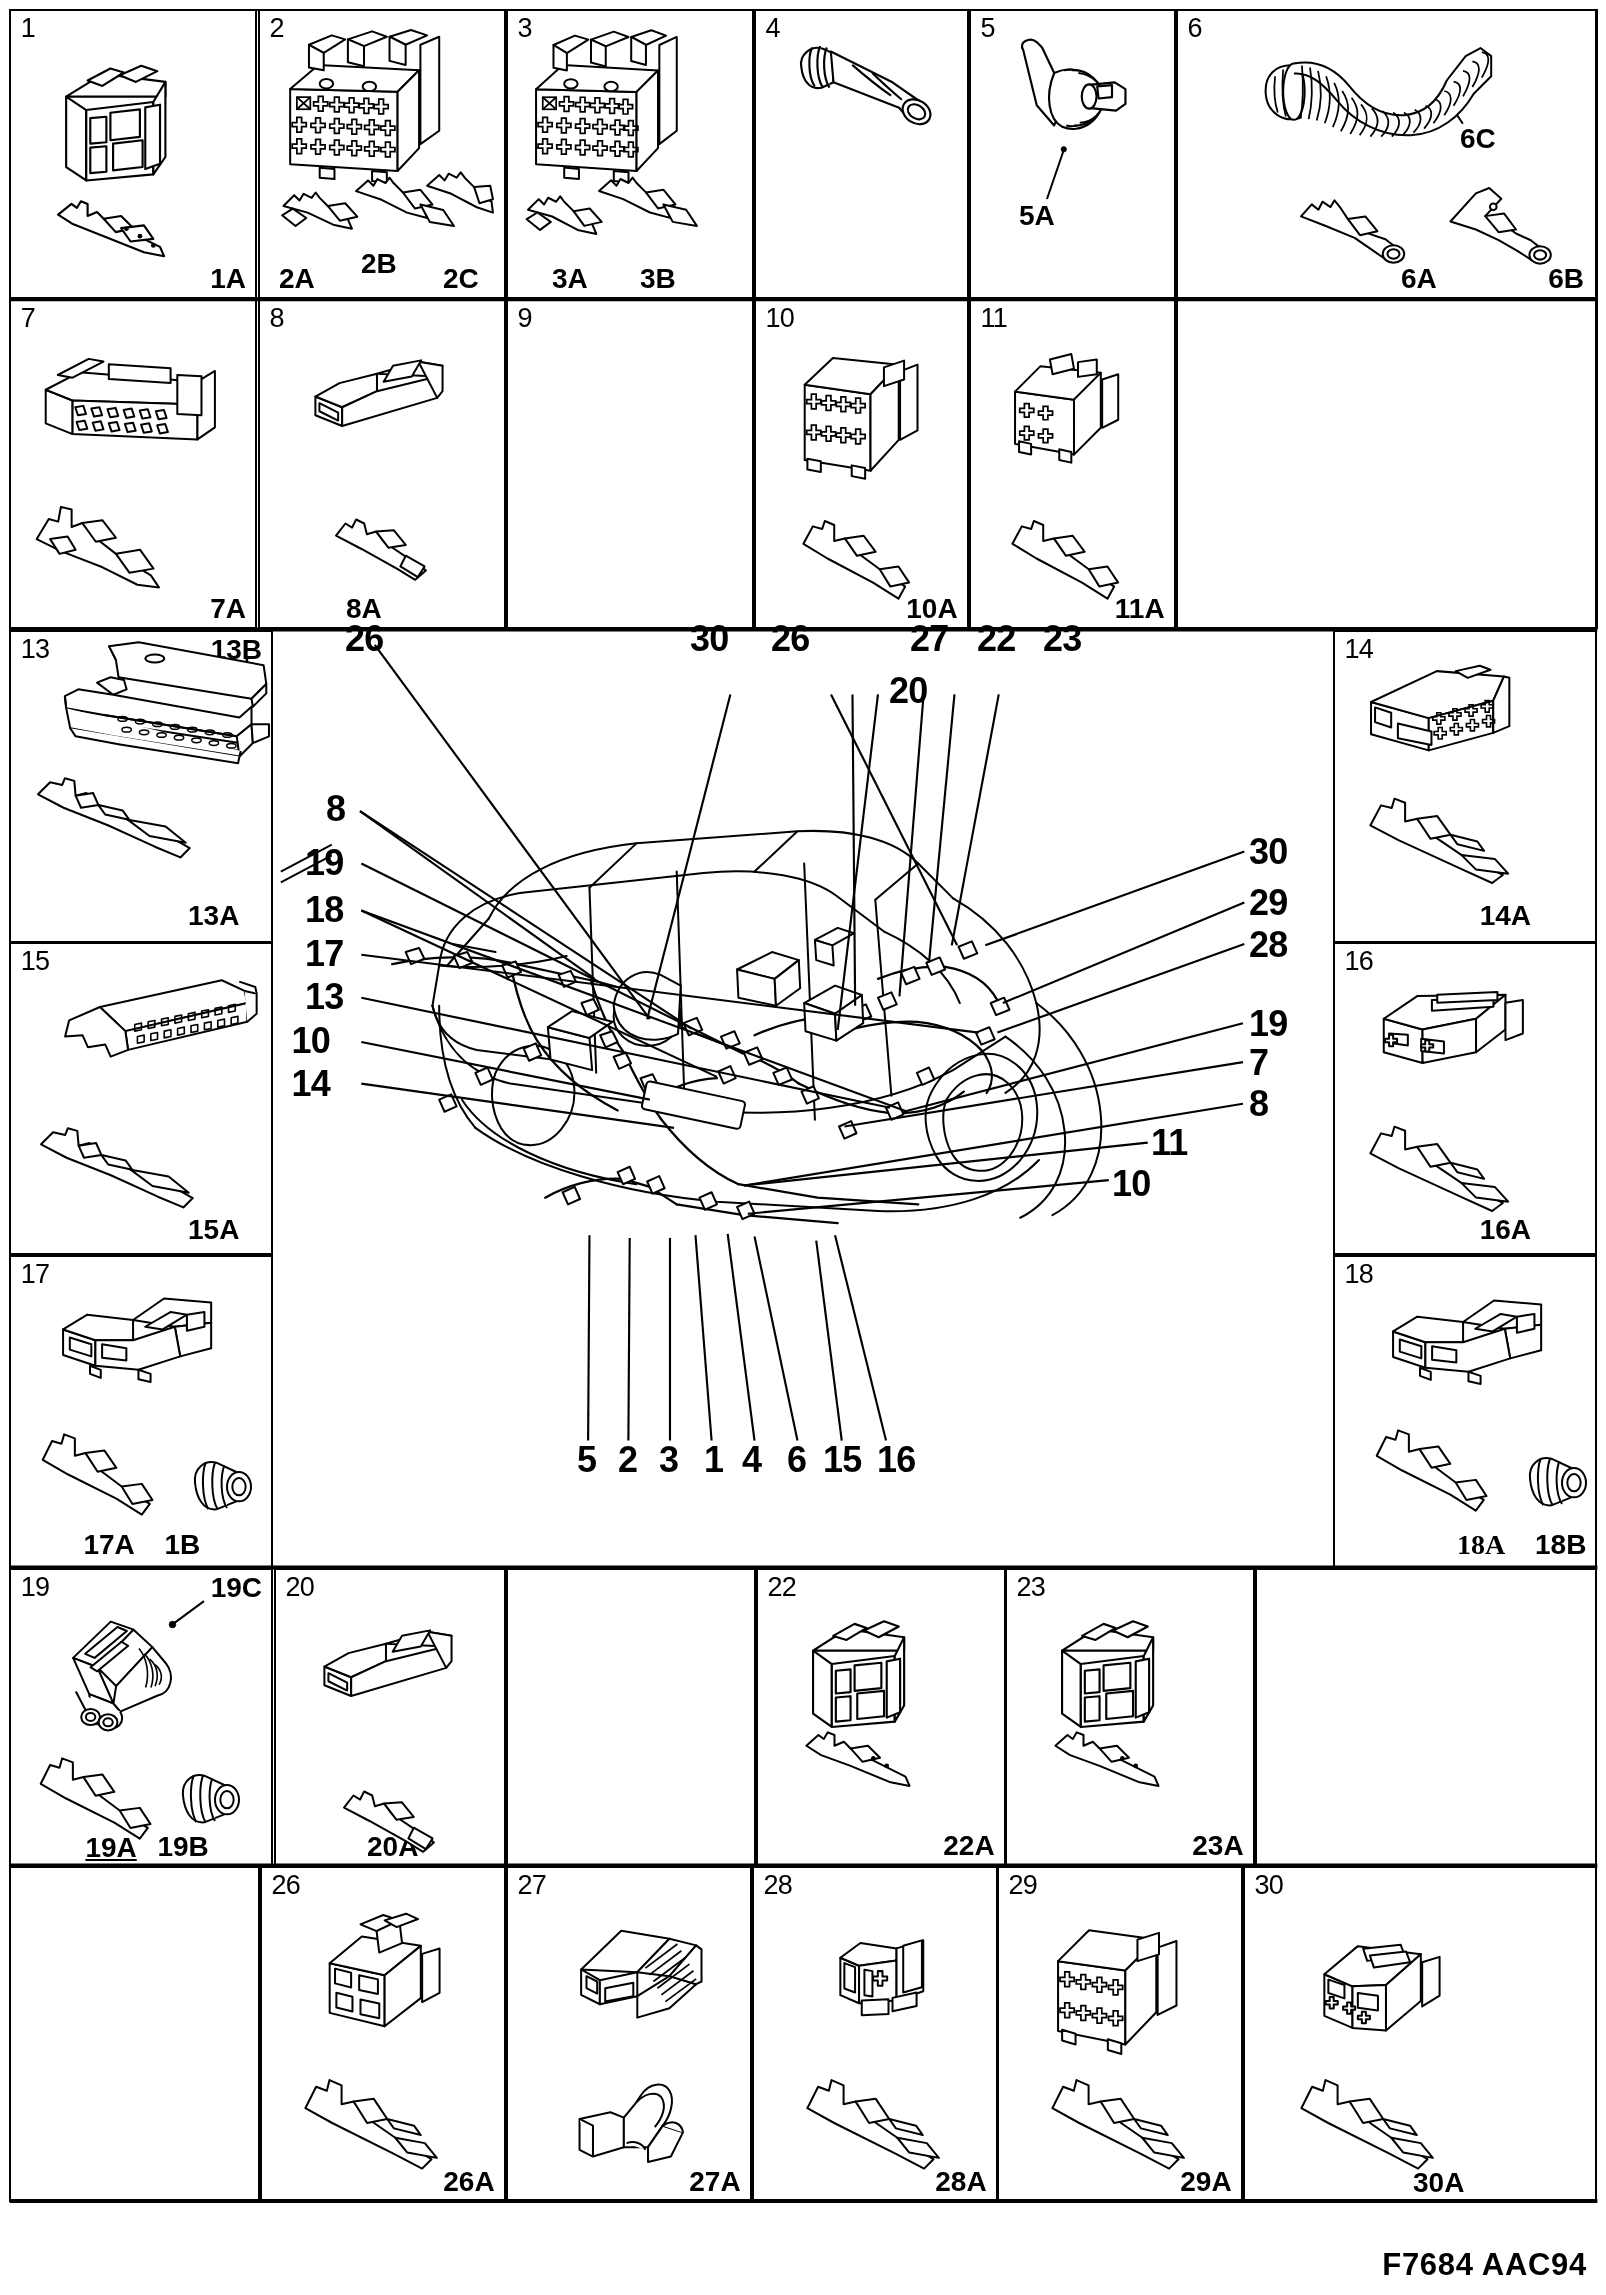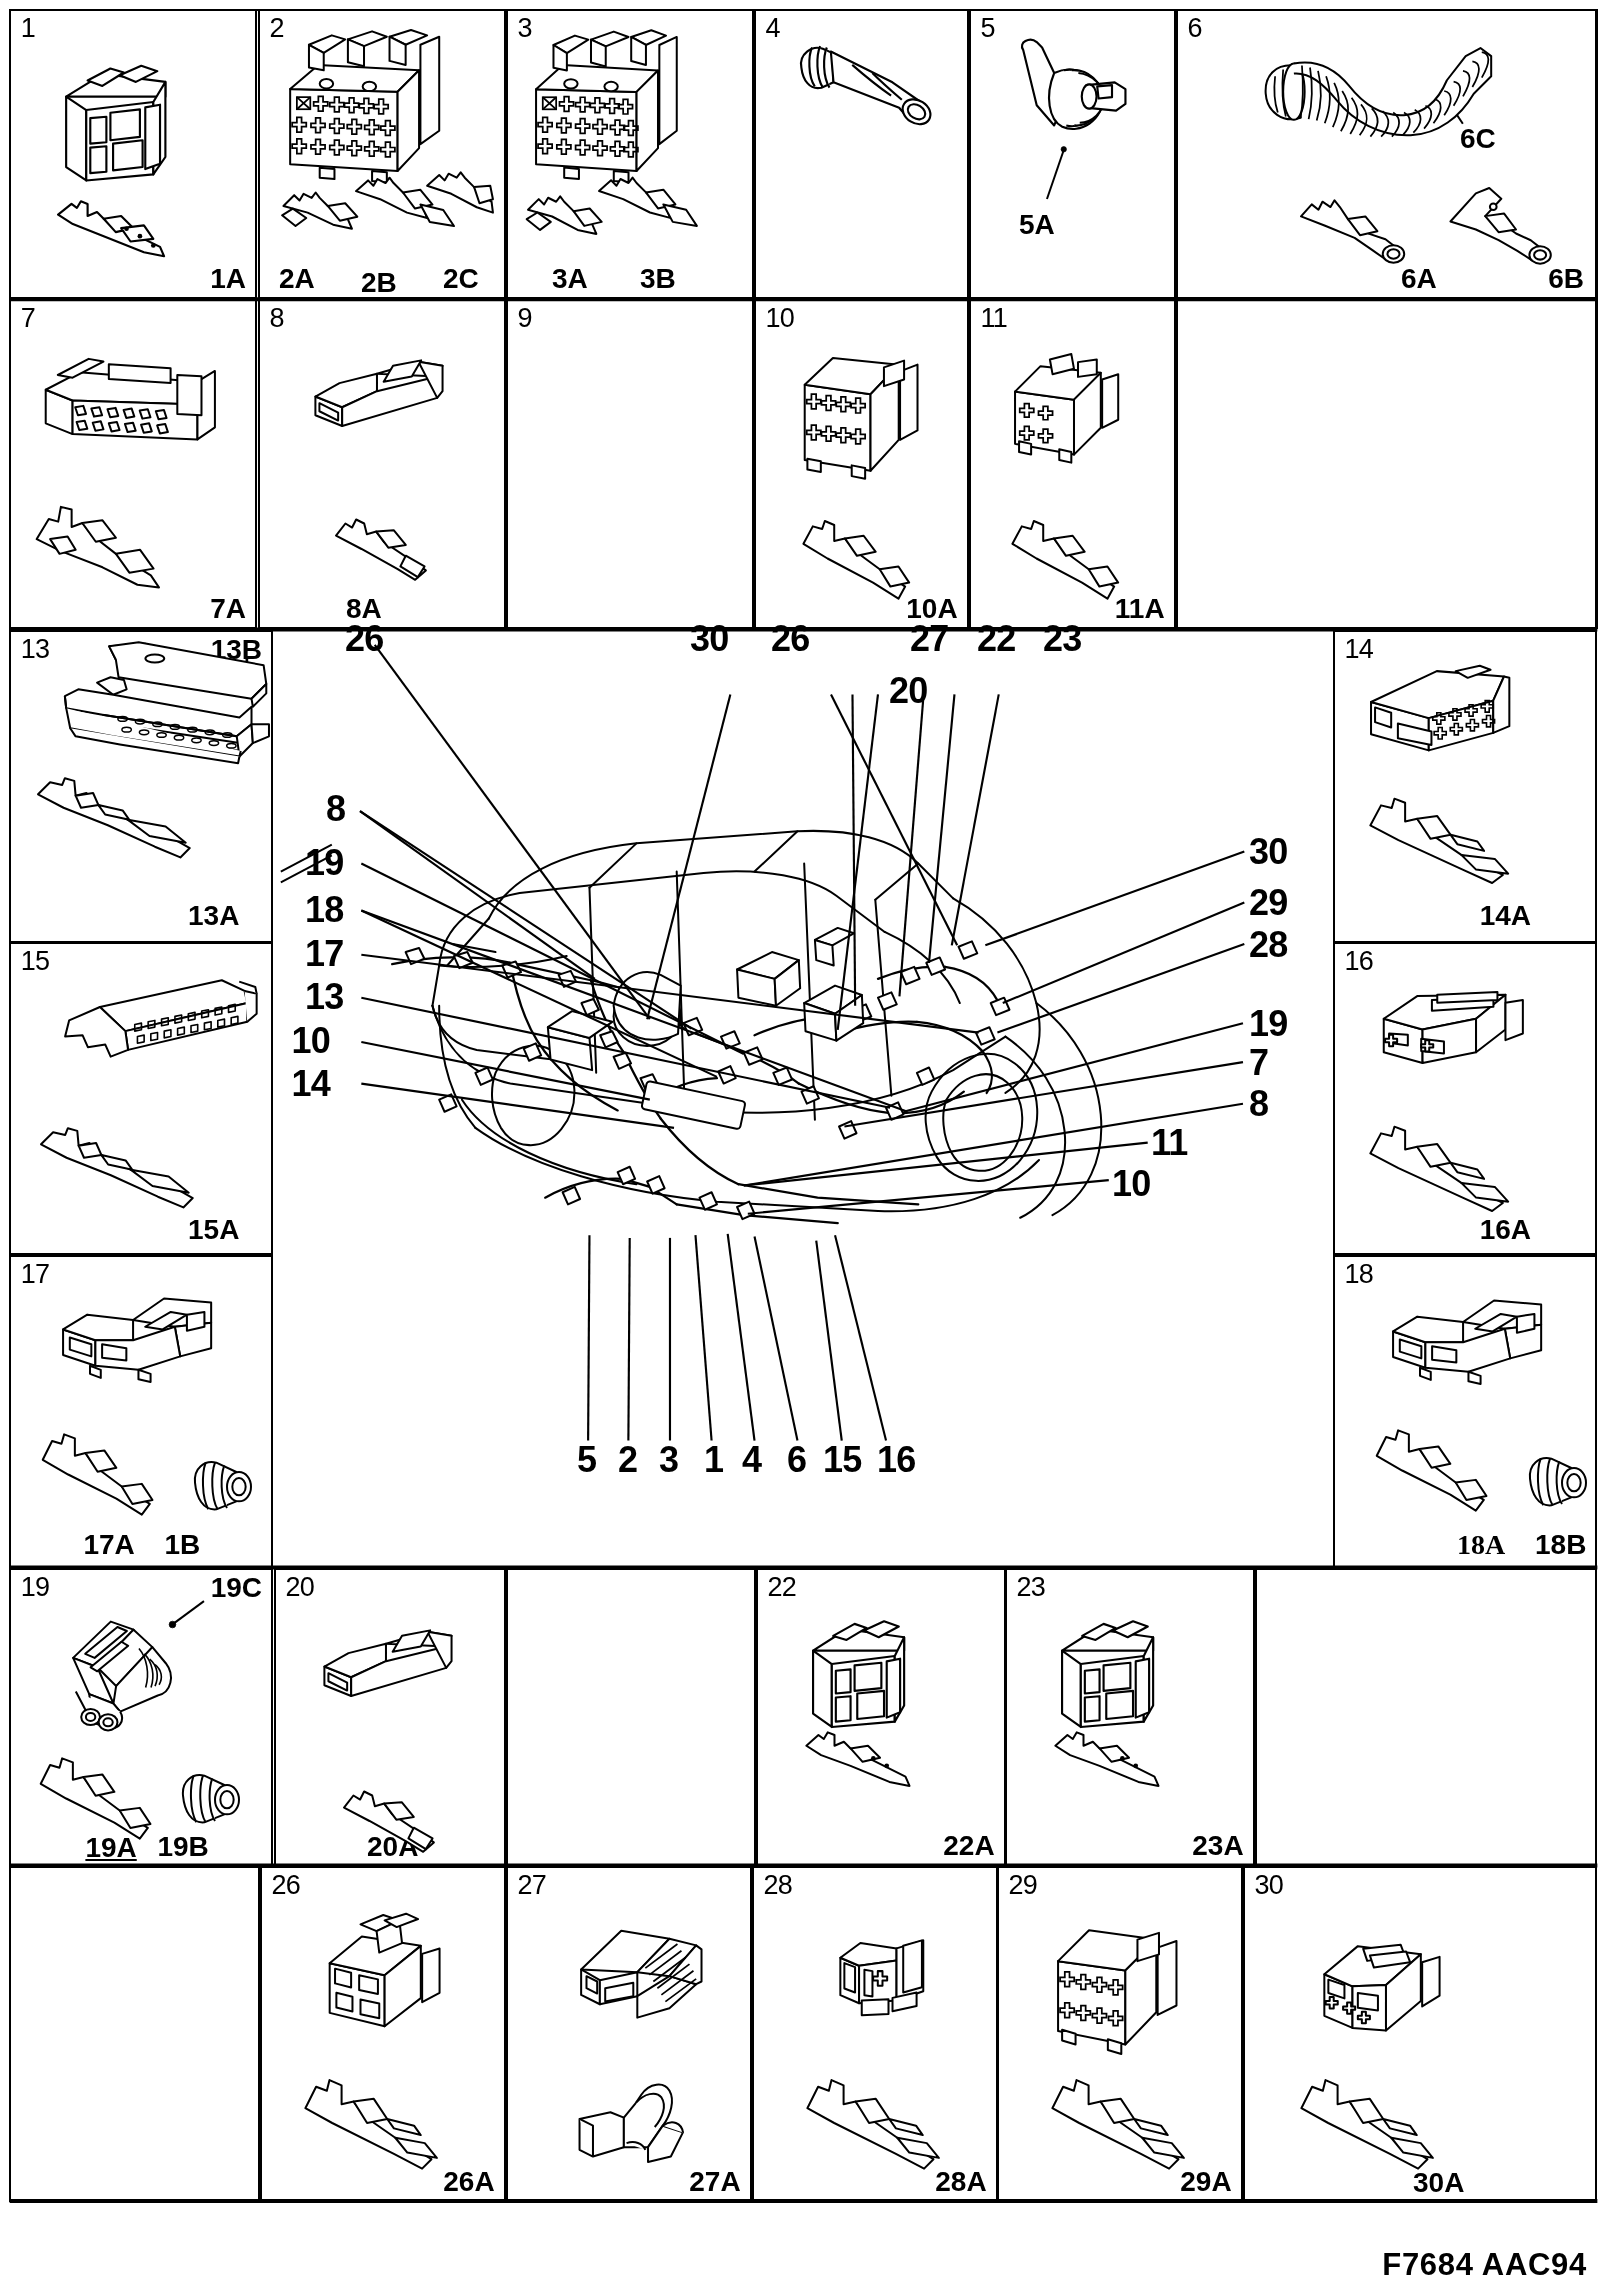--- a/index.html
+++ b/index.html
@@ -109,21 +109,21 @@
           <circle cx="140" cy="288" r="3.5" fill="#000" stroke="none"></circle>
           <circle cx="160" cy="302" r="3.5" fill="#000" stroke="none"></circle>
         </g>
       </svg>
     </div>
   </div>
 
   <div class="cell" style="left:258px;top:9.4px;width:248px;height:290px;">
     <span class="cell-id">2</span>
     <span class="sub" style="left:19px;bottom:4px;">2A</span>
-    <span class="sub" style="left:101px;bottom:0;">2B</span>
+    <span class="sub" style="left:101px;bottom:19px;">2B</span>
     <span class="sub" style="left:183px;bottom:4px;">2C</span>
     <div class="art" style="left:17.5px;top:19px;">
       <svg width="215" height="235" viewBox="0 0 320 350">
         <g fill="#fff" stroke="#000" stroke-width="3" stroke-linejoin="round">
           <path d="M18 88 L18 200 L178 210 L178 92 Z"></path>
           <path d="M18 88 L60 52 L210 60 L178 92 Z"></path>
           <path d="M178 92 L210 60 L210 176 L178 210 Z"></path>
           <path d="M46 22 L80 8 L100 14 L68 34 Z"></path>
           <path d="M104 14 L140 2 L162 10 L128 24 Z"></path>
           <path d="M166 10 L198 0 L222 8 L190 22 Z"></path>
@@ -252,21 +252,21 @@
           <ellipse cx="186" cy="110" rx="14" ry="10" transform="rotate(32 186 110)"></ellipse>
           <path d="M90 40 C106 54 128 72 148 86"></path>
           <path d="M120 52 C136 68 150 80 164 92"></path>
         </g>
       </svg>
     </div>
   </div>
 
   <div class="cell" style="left:969px;top:9.4px;width:207px;height:290px;">
     <span class="cell-id">5</span>
-    <span class="sub" style="left:48px;top:191px;margin-top:9px;">5A</span>
+    <span class="sub" style="left:48px;top:191px;">5A</span>
     <svg class="leader" style="left:0;top:0;" width="207" height="290" viewBox="0 0 308 432">
       <line x1="113" y1="280" x2="138" y2="207" stroke="#000" stroke-width="3"></line>
       <circle cx="138" cy="206" r="4" fill="#000"></circle>
     </svg>
     <div class="art" style="left:36px;top:23px;">
       <svg width="128" height="121" viewBox="0 0 190 180">
         <g fill="#fff" stroke="#000" stroke-width="3.2" stroke-linejoin="round">
           <path d="M24 24 C16 12 34 4 44 12 L52 20 L70 58 L96 72 L70 136 L44 106 Z"></path>
           <path d="M70 58 C100 44 140 62 142 94 C144 128 108 150 82 138 C62 128 56 92 70 58 Z"></path>
           <path d="M84 54 C110 48 134 70 134 96 C134 122 110 142 88 136"></path>

